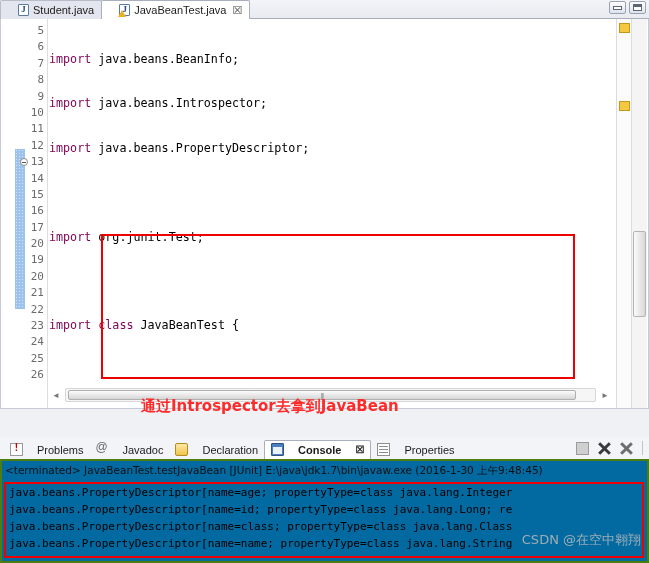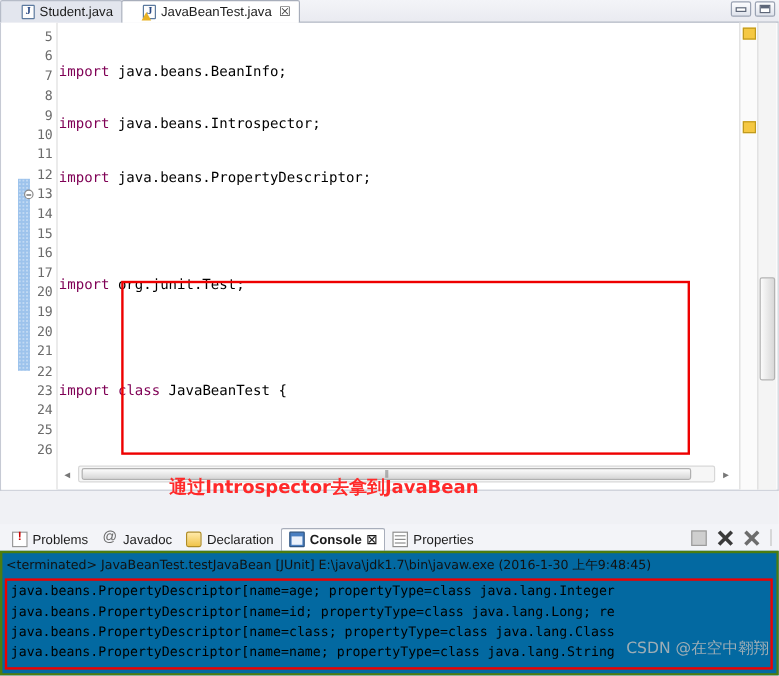--- a/index.html
+++ b/index.html
@@ -96,21 +96,21 @@
 
   .hscroll { position: absolute; left: 48px; right: 36px; bottom: 5px; height: 16px; display: flex; align-items: center; z-index: 4;}
   .harrow { width: 14px; height: 14px; display:flex; align-items:center; justify-content:center; font-size: 8px; color: #777; }
   .htrack { flex: 1; height: 14px; background: #f6f6f6; border: 1px solid #d7d7d7; border-radius: 2px; position: relative; margin: 0 2px;}
   .hthumb { position: absolute; left: 2px; width: 96%; top: 1px; bottom: 1px; background: linear-gradient(#fcfcfc,#d6d6d6); border: 1px solid #b0b0b0; border-radius: 2px; }
   .hthumb::after { content:"|||"; position:absolute; left:0; right:0; text-align:center; font-size:7px; color:#888; top:1px; letter-spacing:-1px;}
 
   
   .bottom { position: absolute; left: 0; top: 437px; width: 649px; height: 126px; background: #f3f4f8; }
   .btabbar { position: relative; height: 22px; display: flex; align-items: flex-end; padding-left: 4px; }
-  .btab { display: flex; align-items: center; gap: 4px; font-size: 11px; color: #1b1b1b; padding: 2px 6px 3px; white-space: nowrap; }
+  .btab { display: flex; align-items: center; gap: 14px; font-size: 11px; color: #1b1b1b; padding: 2px 6px 3px; white-space: nowrap; }
   .btab.active { background: #ffffff; border: 1px solid #a8aebb; border-bottom: none; border-radius: 2px 2px 0 0; font-weight: bold; }
   .btab .closeX { font-size: 10px; }
   .ico { width: 13px; height: 13px; position: relative; flex: none; display:inline-block;}
   .ico-problems { background:#fff; border:1px solid #9a9a9a; }
   .ico-problems::after { content:"!"; position:absolute; left:0; right:0; top:-2px; font-size:10px; color:#c00; text-align:center; font-weight:bold;}
   .ico-javadoc::after { content:"@"; position:absolute; left:0; top:-3px; font-size:12px; color:#6a6a6a; }
   .ico-decl { background: linear-gradient(#ffe9a8,#f0c44a); border:1px solid #b08c22; border-radius:2px;}
   .ico-console { background:#4a7fc1; border:1px solid #2d537f; border-radius:1px; }
   .ico-console::after { content:""; position:absolute; left:1px; right:1px; top:3px; bottom:1px; background:#eaf1fb; }
   .ico-props { background:#fff; border:1px solid #8e8e8e; }

